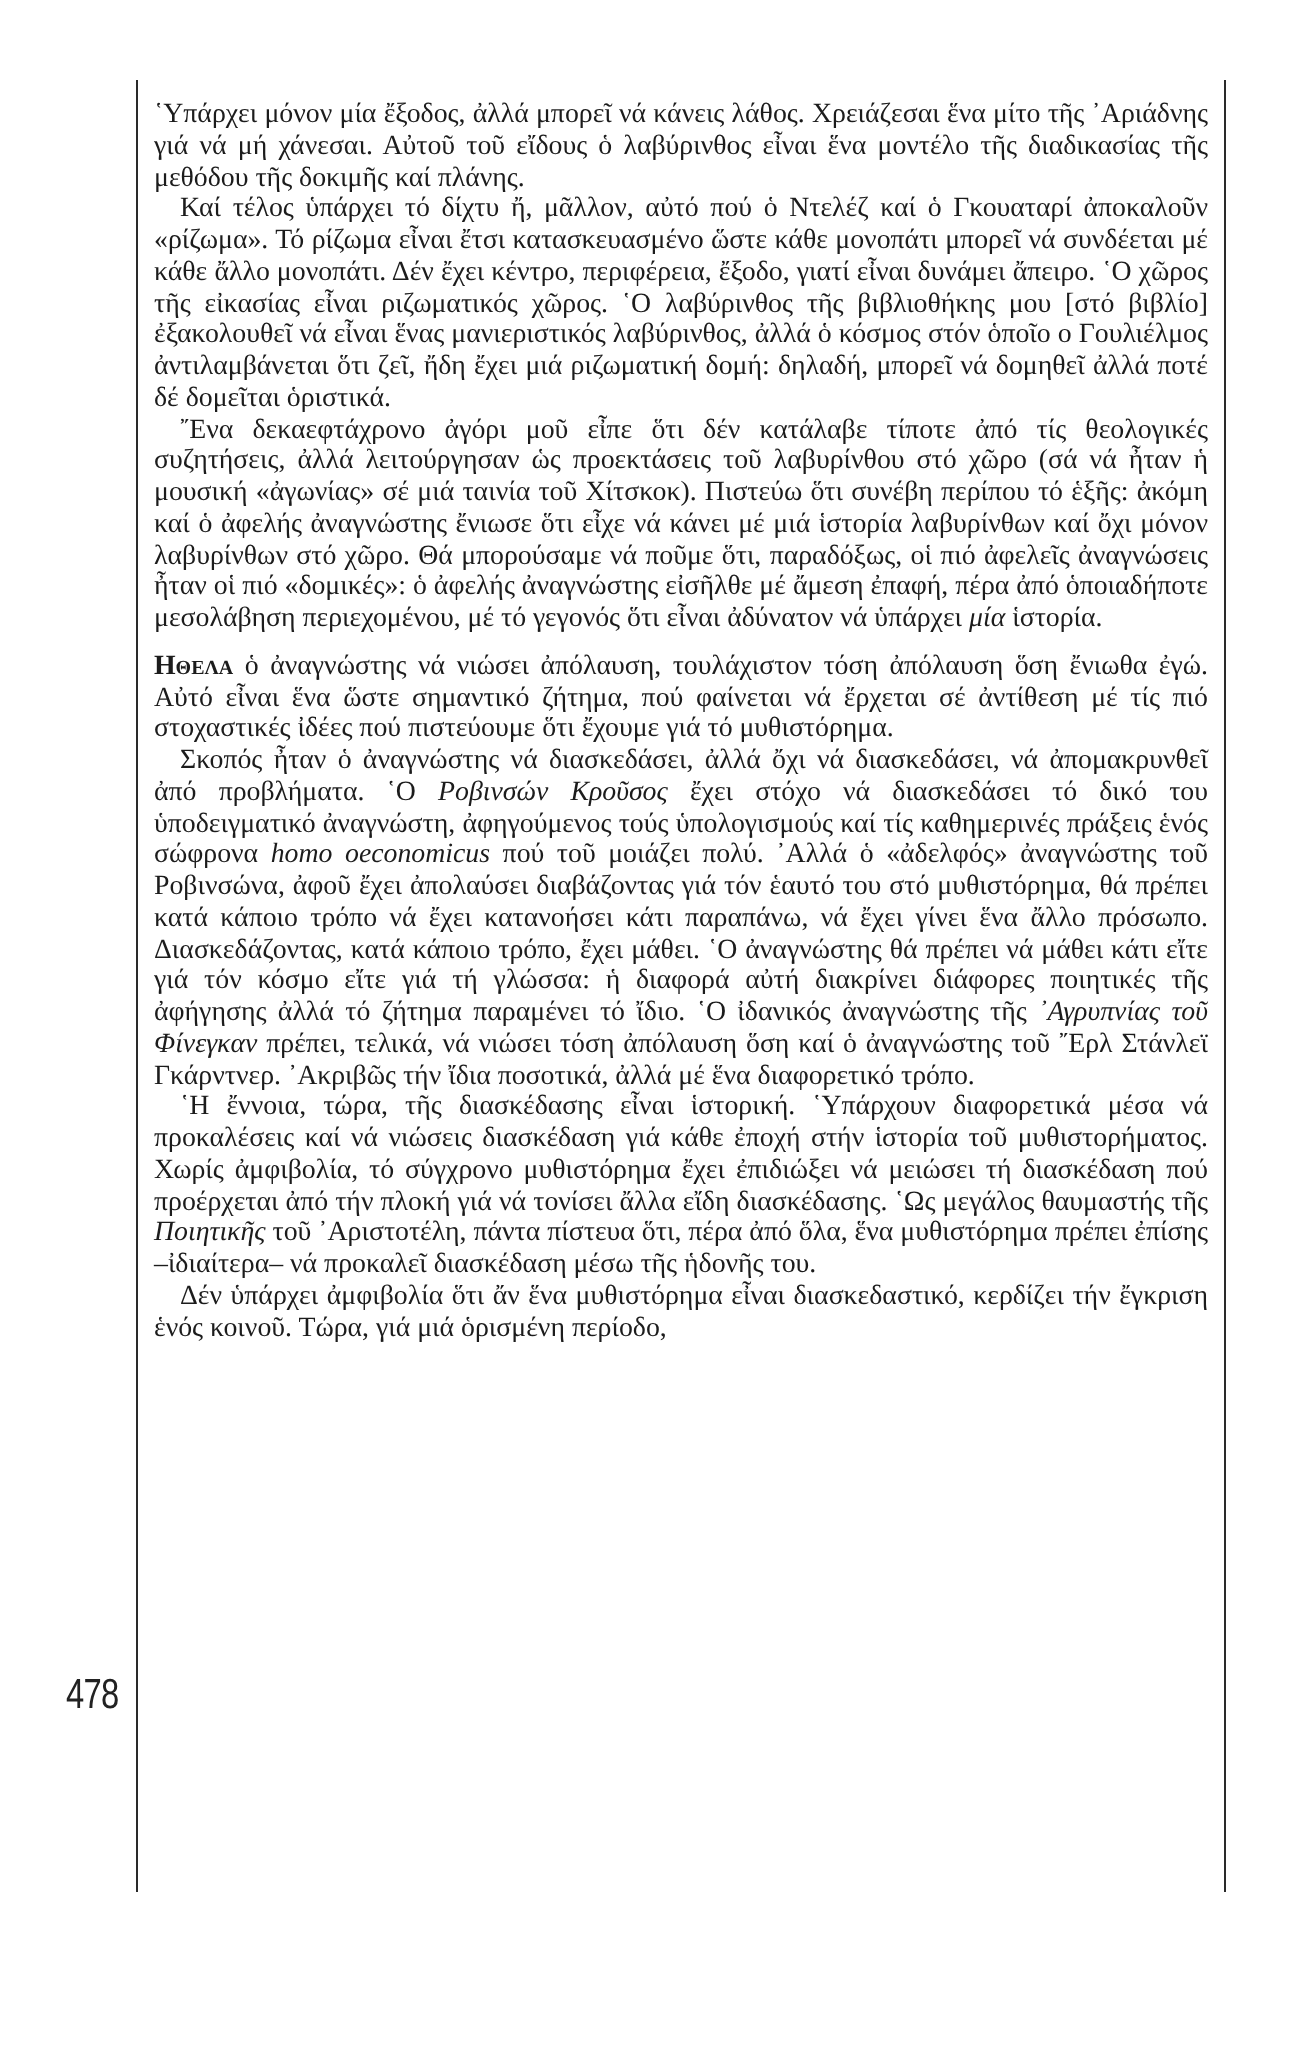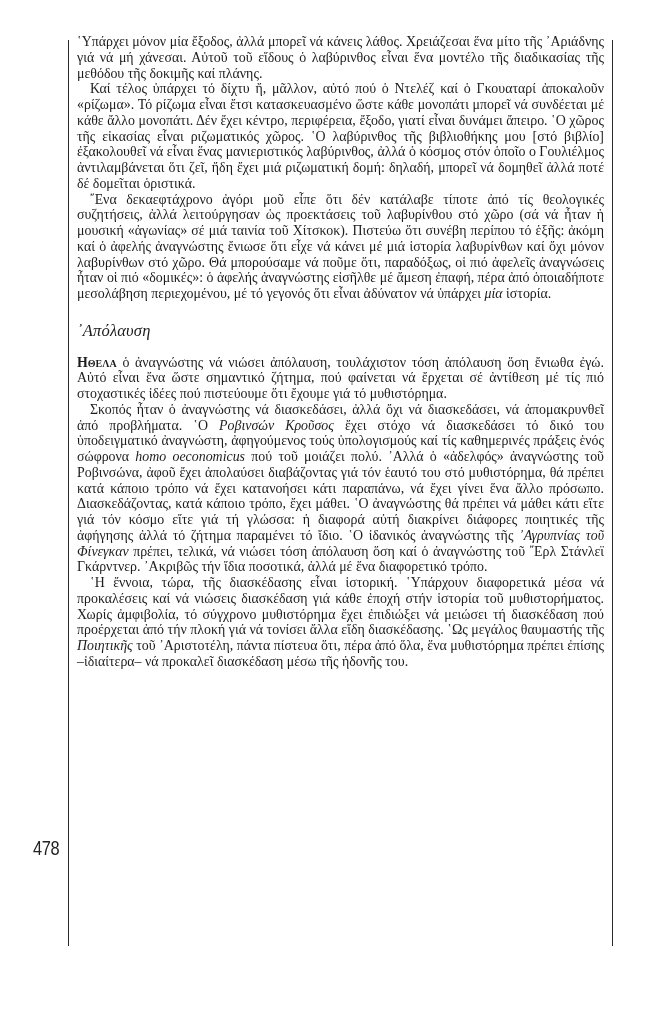--- a/index.html
+++ b/index.html
@@ -14,21 +14,21 @@
   }
   .rule-left { left: 68px; top: 40px; height: 906px; }
   .rule-right { left: 612px; top: 40px; height: 906px; }
   .page-number {
     position: absolute; left: 33px; top: 836px;
     font-family: "Liberation Sans", "DejaVu Sans", sans-serif;
     font-size: 21px; letter-spacing: -0.5px; color: #222;
     transform: scaleX(0.78); transform-origin: left top;
   }
   .text {
-    position: absolute; left: 77px; top: 34px; width: 527px;
+    position: absolute; left: 77px; top: 50px; width: 527px;
     font-size: 13.9px; line-height: 15.75px;
     text-align: justify; hyphens: manual;
   }
   .text p { margin: 0; text-indent: 13px; }
   .text p.first { text-indent: 0; }
   .heading {
     font-style: italic; font-size: 16.5px;
     margin: 13px 0 16px 0; text-indent: 0;
     letter-spacing: 0.2px;
   }
@@ -42,18 +42,18 @@
 <div class="page">
   <div class="rule rule-left"></div>
   <div class="rule rule-right"></div>
   <div class="page-number">478</div>
 
   <div class="text">
     <p class="first"><span>῾Υπάρχει μόνον μία ἔξοδος, ἀλλά μπορεῖ νά κάνεις λάθος. Χρειάζεσαι ἕνα μίτο τῆς ᾿Αριάδνης γιά νά μή χάνεσαι. Αὐτοῦ τοῦ εἴδους ὁ λαβύρινθος εἶναι ἕνα μοντέλο τῆς διαδικασίας τῆς μεθόδου τῆς δοκιμῆς καί πλάνης.</span></p>
     <p><span>Καί τέλος ὑπάρχει τό δίχτυ ἤ, μᾶλλον, αὐτό πού ὁ Ντελέζ καί ὁ Γκουαταρί ἀποκαλοῦν «ρίζωμα». Τό ρίζωμα εἶναι ἔτσι κατασκευασμένο ὥστε κάθε μονοπάτι μπορεῖ νά συνδέεται μέ κάθε ἄλλο μονοπάτι. Δέν ἔχει κέντρο, περιφέρεια, ἔξοδο, γιατί εἶναι δυνάμει ἄπειρο. ῾Ο χῶρος τῆς εἰκασίας εἶναι ριζωματικός χῶρος. ῾Ο λαβύρινθος τῆς βιβλιοθήκης μου [στό βιβλίο] ἐξακολουθεῖ νά εἶναι ἕνας μανιεριστικός λαβύρινθος, ἀλλά ὁ κόσμος στόν ὁποῖο ο Γουλιέλμος ἀντιλαμβάνεται ὅτι ζεῖ, ἤδη ἔχει μιά ριζωματική δομή: δηλαδή, μπορεῖ νά δομηθεῖ ἀλλά ποτέ δέ δομεῖται ὁριστικά.</span></p>
     <p><span>῎Ενα δεκαεφτάχρονο ἀγόρι μοῦ εἶπε ὅτι δέν κατάλαβε τίποτε ἀπό τίς θεολογικές συζητήσεις, ἀλλά λειτούργησαν ὡς προεκτάσεις τοῦ λαβυρίνθου στό χῶρο (σά νά ἦταν ἡ μουσική «ἀγωνίας» σέ μιά ταινία τοῦ Χίτσκοκ). Πιστεύω ὅτι συνέβη περίπου τό ἑξῆς: ἀκόμη καί ὁ ἀφελής ἀναγνώστης ἔνιωσε ὅτι εἶχε νά κάνει μέ μιά ἱστορία λαβυρίνθων καί ὄχι μόνον λαβυρίνθων στό χῶρο. Θά μπορούσαμε νά ποῦμε ὅτι, παραδόξως, οἱ πιό ἀφελεῖς ἀναγνώσεις ἦταν οἱ πιό «δομικές»: ὁ ἀφελής ἀναγνώστης εἰσῆλθε μέ ἄμεση ἐπαφή, πέρα ἀπό ὁποιαδήποτε μεσολάβηση περιεχομένου, μέ τό γεγονός ὅτι εἶναι ἀδύνατον νά ὑπάρχει </span><em>μία</em><span> ἱστορία.</span></p>
     <div class="spacer"></div>
-    <div class="heading">᾿Απόλαυση</div>
     <p class="first"><span class="smallcaps">Ηθελα</span><span> ὁ ἀναγνώστης νά νιώσει ἀπόλαυση, τουλάχιστον τόση ἀπόλαυση ὅση ἔνιωθα ἐγώ. Αὐτό εἶναι ἕνα ὥστε σημαντικό ζήτημα, πού φαίνεται νά ἔρχεται σέ ἀντίθεση μέ τίς πιό στοχαστικές ἰδέες πού πιστεύουμε ὅτι ἔχουμε γιά τό μυθιστόρημα.</span></p>
     <p><span>Σκοπός ἦταν ὁ ἀναγνώστης νά διασκεδάσει, ἀλλά ὄχι νά διασκεδάσει, νά ἀπομακρυνθεῖ ἀπό προβλήματα. ῾Ο </span><em>Ροβινσών Κροῦσος</em><span> ἔχει στόχο νά διασκεδάσει τό δικό του ὑποδειγματικό ἀναγνώστη, ἀφηγούμενος τούς ὑπολογισμούς καί τίς καθημερινές πράξεις ἑνός σώφρονα </span><em>homo oeconomicus</em><span> πού τοῦ μοιάζει πολύ. ᾿Αλλά ὁ «ἀδελφός» ἀναγνώστης τοῦ Ροβινσώνα, ἀφοῦ ἔχει ἀπολαύσει διαβάζοντας γιά τόν ἑαυτό του στό μυθιστόρημα, θά πρέπει κατά κάποιο τρόπο νά ἔχει κατανοήσει κάτι παραπάνω, νά ἔχει γίνει ἕνα ἄλλο πρόσωπο. Διασκεδάζοντας, κατά κάποιο τρόπο, ἔχει μάθει. ῾Ο ἀναγνώστης θά πρέπει νά μάθει κάτι εἴτε γιά τόν κόσμο εἴτε γιά τή γλώσσα: ἡ διαφορά αὐτή διακρίνει διάφορες ποιητικές τῆς ἀφήγησης ἀλλά τό ζήτημα παραμένει τό ἴδιο. ῾Ο ἰδανικός ἀναγνώστης τῆς </span><em>᾿Αγρυπνίας τοῦ Φίνεγκαν</em><span> πρέπει, τελικά, νά νιώσει τόση ἀπόλαυση ὅση καί ὁ ἀναγνώστης τοῦ ῎Ερλ Στάνλεϊ Γκάρντνερ. ᾿Ακριβῶς τήν ἴδια ποσοτικά, ἀλλά μέ ἕνα διαφορετικό τρόπο.</span></p>
     <p><span>῾Η ἔννοια, τώρα, τῆς διασκέδασης εἶναι ἱστορική. ῾Υπάρχουν διαφορετικά μέσα νά προκαλέσεις καί νά νιώσεις διασκέδαση γιά κάθε ἐποχή στήν ἱστορία τοῦ μυθιστορήματος. Χωρίς ἀμφιβολία, τό σύγχρονο μυθιστόρημα ἔχει ἐπιδιώξει νά μειώσει τή διασκέδαση πού προέρχεται ἀπό τήν πλοκή γιά νά τονίσει ἄλλα εἴδη διασκέδασης. ῾Ως μεγάλος θαυμαστής τῆς </span><em>Ποιητικῆς</em><span> τοῦ ᾿Αριστοτέλη, πάντα πίστευα ὅτι, πέρα ἀπό ὅλα, ἕνα μυθιστόρημα πρέπει ἐπίσης –ἰδιαίτερα– νά προκαλεῖ διασκέδαση μέσω τῆς ἡδονῆς του.</span></p>
+    <p><span>Δέν ὑπάρχει ἀμφιβολία ὅτι ἄν ἕνα μυθιστόρημα εἶναι διασκεδαστικό, κερδίζει τήν ἔγκριση ἑνός κοινοῦ. Τώρα, γιά μιά ὁρισμένη περίοδο,</span></p>
   </div>
 </div>
 
 </body></html>

